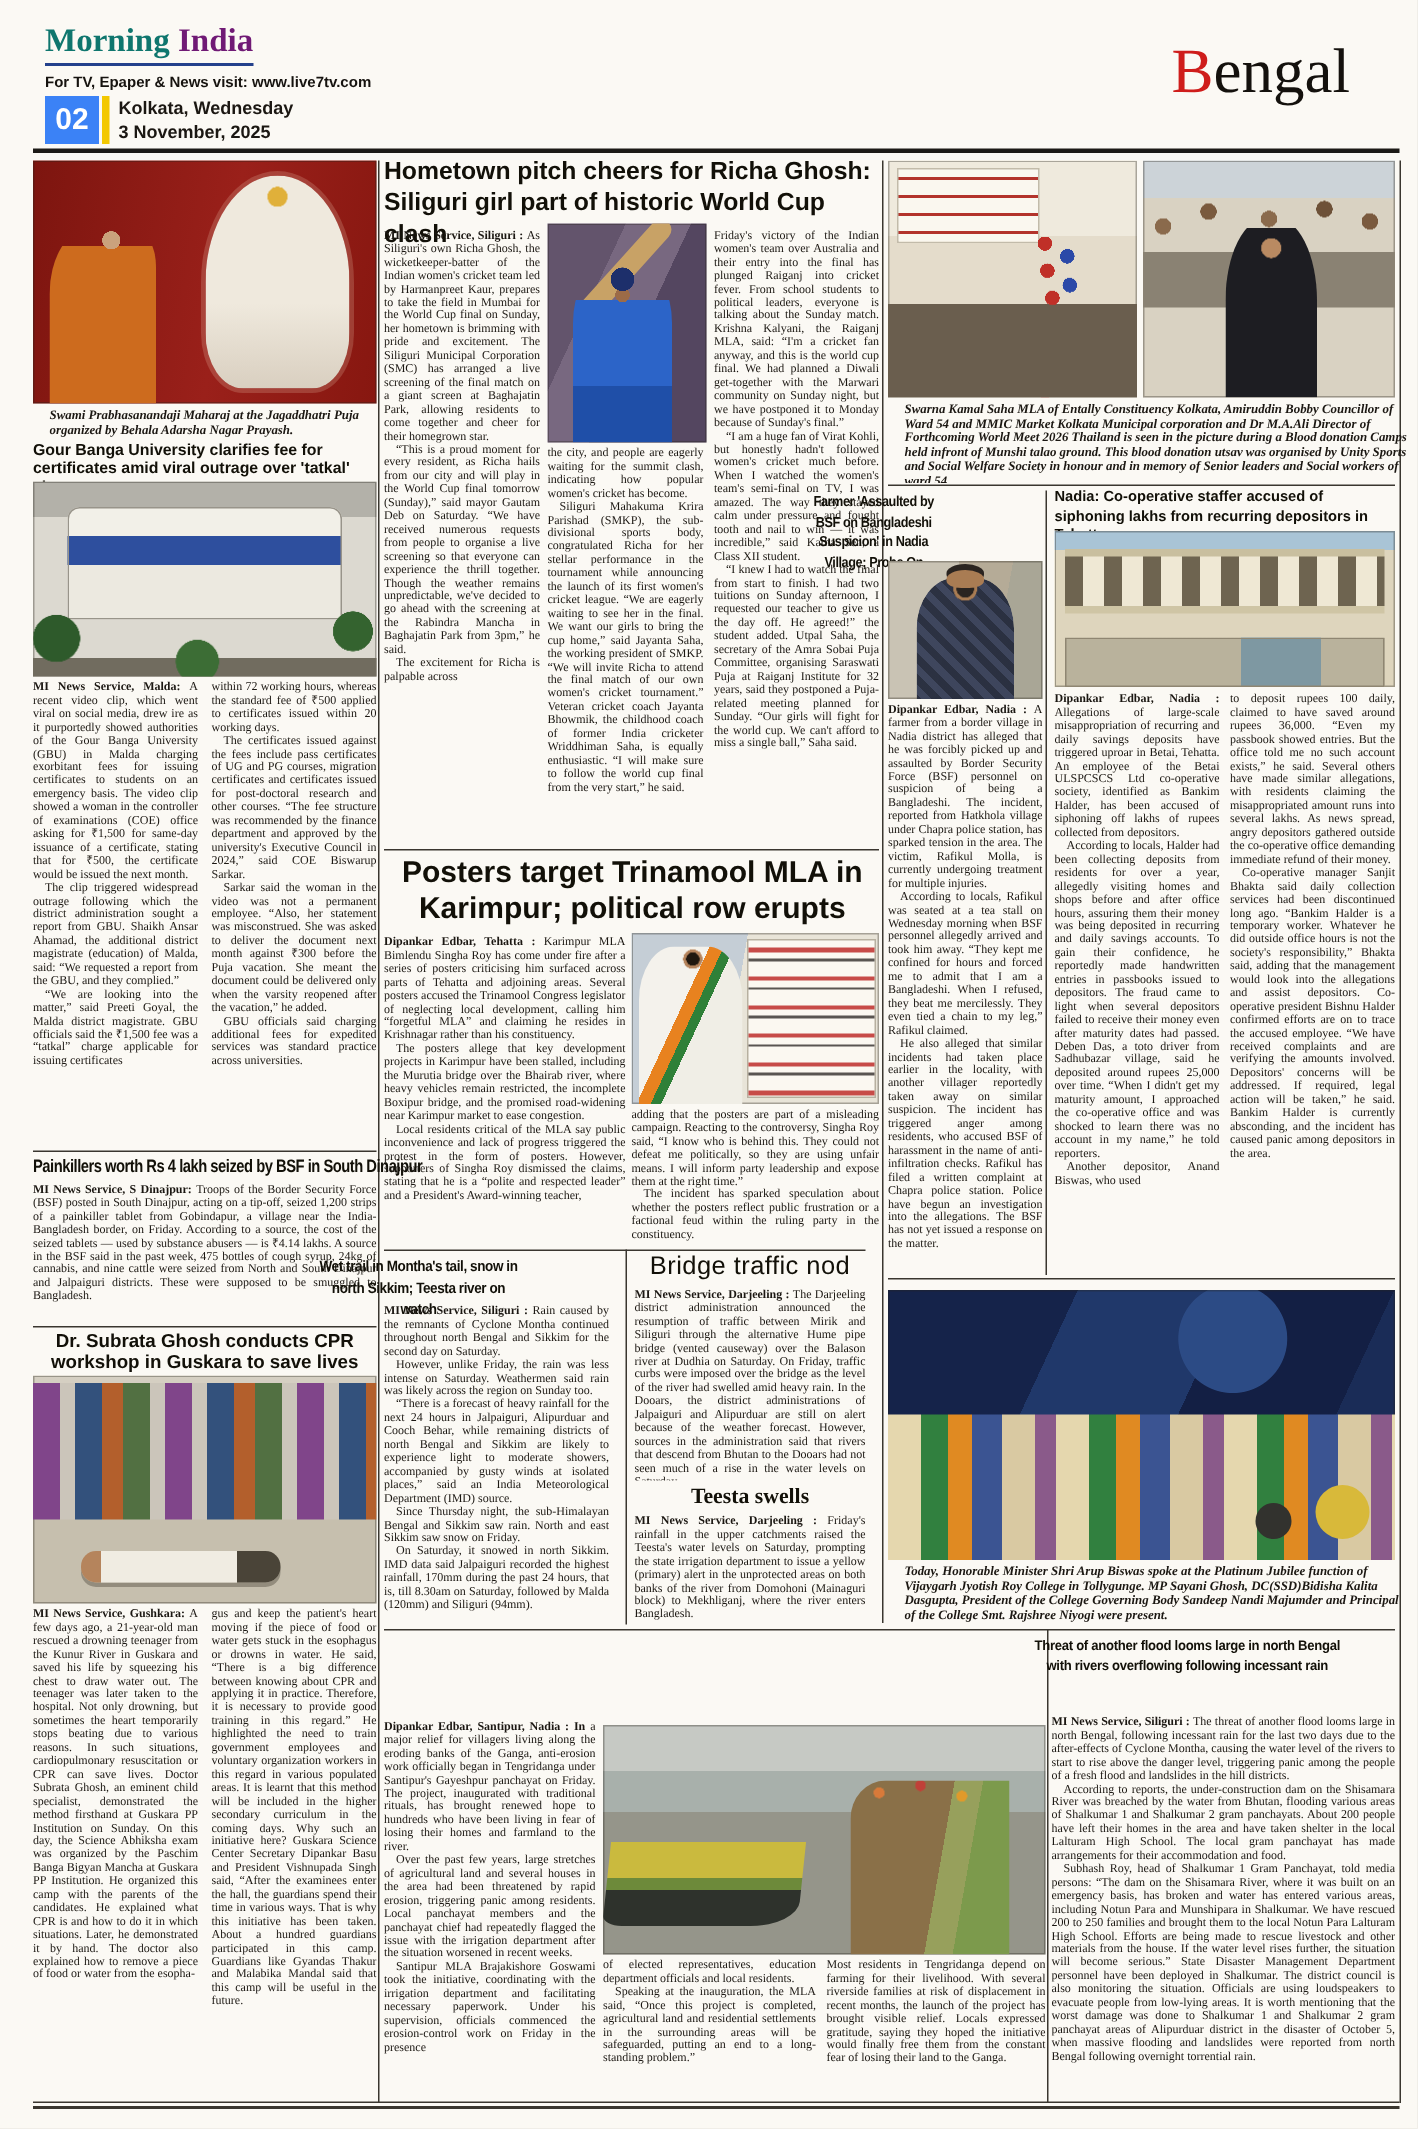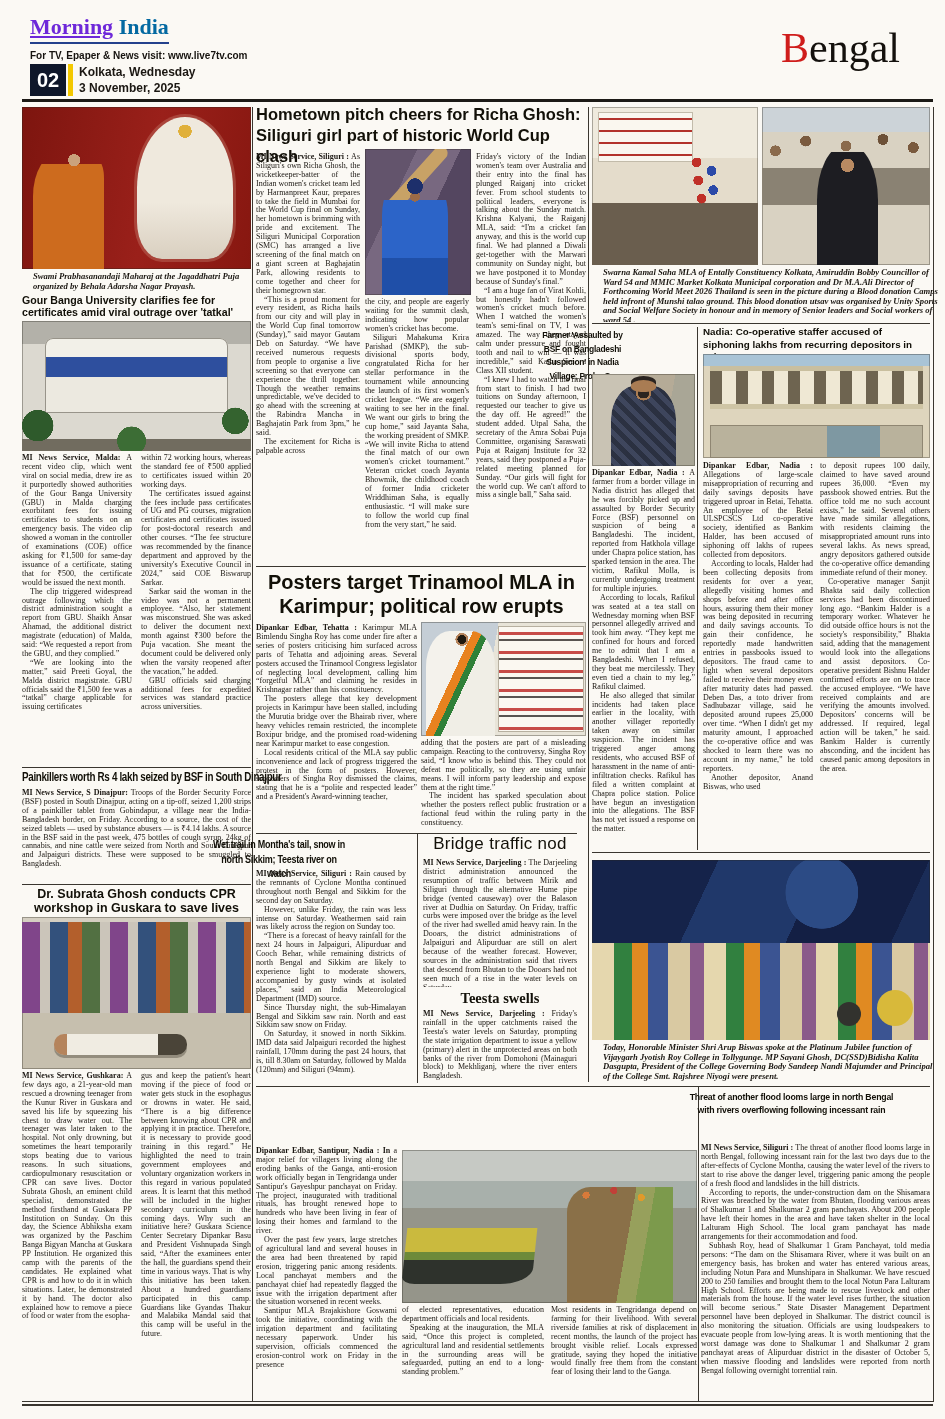--- a/index.html
+++ b/index.html
@@ -1,22 +1,22 @@
 <!DOCTYPE html>
 <html><head>
 <meta charset="utf-8">
 <style>
   html,body{margin:0;padding:0;background:#e8e6e0;}
   .page{position:relative;width:945px;height:1419px;background:#fbf9f4;font-family:"Liberation Serif",serif;color:#1b1712;overflow:hidden;margin:0 auto;}
   .abs{position:absolute;}
   
   .masthead{font:bold 22px "Liberation Serif",serif;border-bottom:2px solid #24418c;padding-bottom:2px;}
-  .mast-w1{color:#6d28d9;text-decoration:underline;} .mast-w2{color:#0369a1;}
+  .mast-w1{color:#0f766e;} .mast-w2{color:#701a75;}
   .tagline{font:bold 10px "Liberation Sans",sans-serif;color:#16130f;}
-  .pagebox{width:36px;height:32px;background:#0f172a;color:#fff;font:bold 20px/32px "Liberation Sans",sans-serif;text-align:center;}
+  .pagebox{width:36px;height:32px;background:#3b82f6;color:#fff;font:bold 20px/32px "Liberation Sans",sans-serif;text-align:center;}
   .ybar{width:5px;height:32px;background:#f3c800;}
   .dateblock{font:bold 12px/16px "Liberation Sans",sans-serif;}
   .section-title{font:42px/44px "Liberation Serif",serif;color:#14110d;}
   .sec-initial{color:#cf1d1b;}
   
   .hr{position:absolute;height:1px;background:#3a362f;}
   .hr2{position:absolute;height:3px;background:#1c1a16;}
   .vr{position:absolute;width:1px;background:#3a362f;}
   
   .hl{font-family:"Liberation Sans",sans-serif;font-weight:bold;color:#121008;margin:0;}

